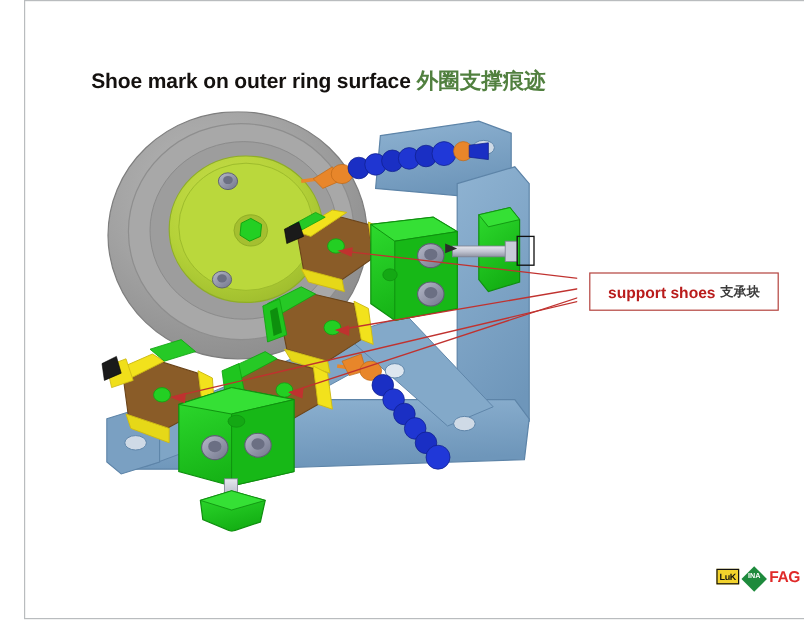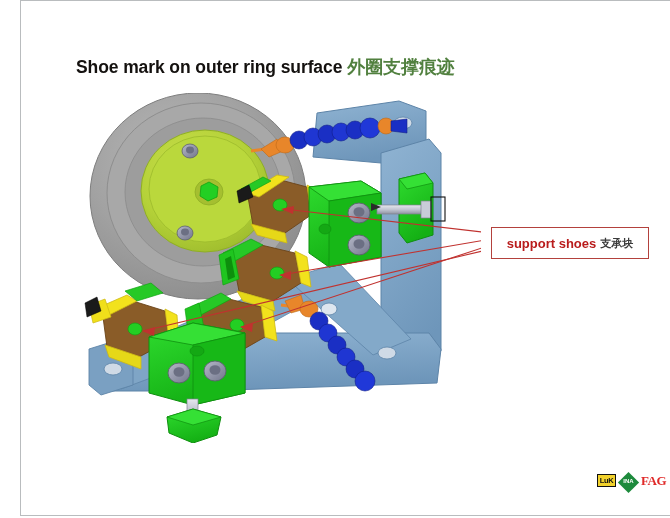--- a/index.html
+++ b/index.html
@@ -27,21 +27,21 @@
   #cap-en{position:absolute;left:169px;top:441px;font-size:13px;font-weight:bold;color:#141414;white-space:nowrap;letter-spacing:-0.1px;}
   #cap-cn{position:absolute;left:160px;top:467px;font-size:14px;color:#7f9c79;font-family:"DejaVu Sans",sans-serif;white-space:nowrap;}
 
   
   #logos{position:absolute;left:576px;top:473px;display:flex;gap:4px;}
   .logo-luk{width:19px;height:13px;background:#f2d22c;border:1.6px solid #111;box-sizing:border-box;display:flex;align-items:center;justify-content:center;}
   .logo-luk span{font-family:"Liberation Sans",sans-serif;font-size:7.5px;font-weight:bold;color:#111;line-height:1;letter-spacing:-0.3px;}
   .logo-ina{width:17px;height:17px;position:relative;}
   .logo-ina .dia{position:absolute;left:1px;top:1px;width:15px;height:15px;background:#1d8a3c;transform:rotate(45deg);}
   .logo-ina span{position:absolute;left:0;top:4px;width:17px;text-align:center;font-size:6px;font-weight:bold;color:#fff;font-family:"Liberation Sans",sans-serif;line-height:1;z-index:2;}
-  .logo-fag{font-family:Liberation Serif, serif;font-size:13px;font-weight:bold;color:#e02a29;letter-spacing:-0.4px;line-height:1;}
+  .logo-fag{font-family:Liberation Sans, sans-serif;font-size:13px;font-weight:bold;color:#e02a29;letter-spacing:-0.4px;line-height:1;}
 </style>
 </head>
 <body>
 
 <div id="slide">
 
   <div id="title">
     <span class="en">Shoe mark on outer ring surface</span><span class="cn">外圈支撑痕迹</span>
   </div>
 

